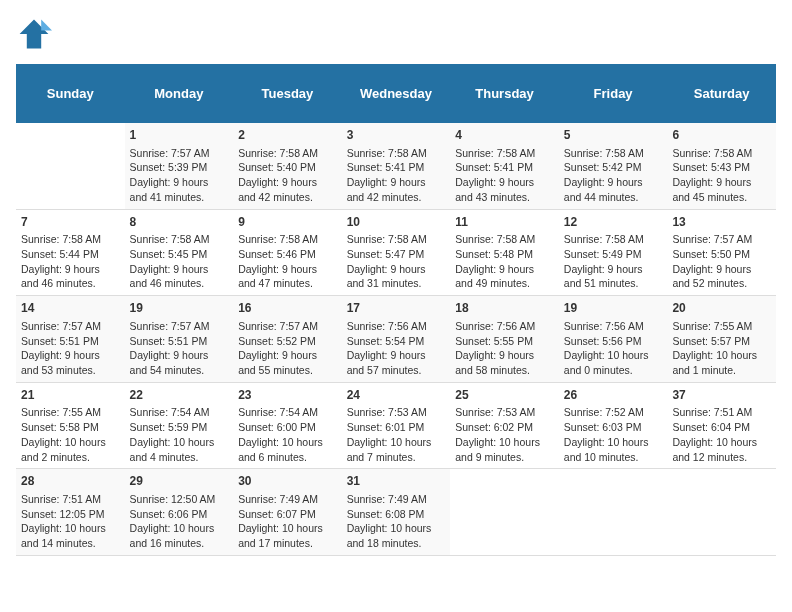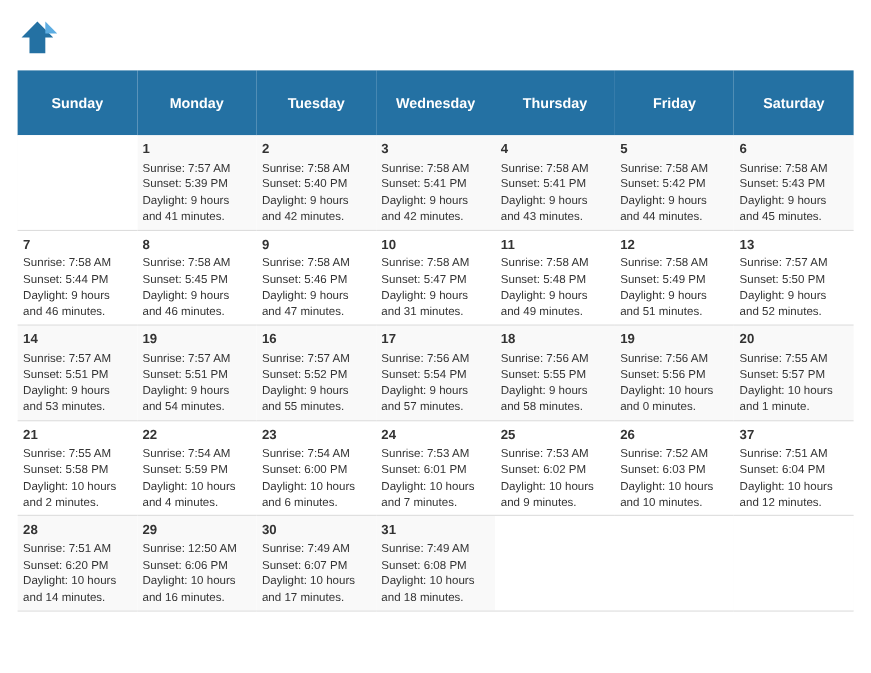--- a/index.html
+++ b/index.html
@@ -313,21 +313,21 @@
           <div>Sunrise: 7:51 AM</div>
           <div>Sunset: 6:04 PM</div>
           <div>Daylight: 10 hours</div>
           <div>and 12 minutes.</div>
         </td>
       </tr>
       <tr>
         <td>
           <span class="day-num">28</span>
           <div>Sunrise: 7:51 AM</div>
-          <div>Sunset: 6:20 PM</div>
+          <div>Sunset: 12:05 PM</div>
           <div>Daylight: 10 hours</div>
           <div>and 14 minutes.</div>
         </td>
         <td>
           <span class="day-num">29</span>
           <div>Sunrise: 12:50 AM</div>
           <div>Sunset: 6:06 PM</div>
           <div>Daylight: 10 hours</div>
           <div>and 16 minutes.</div>
         </td>

